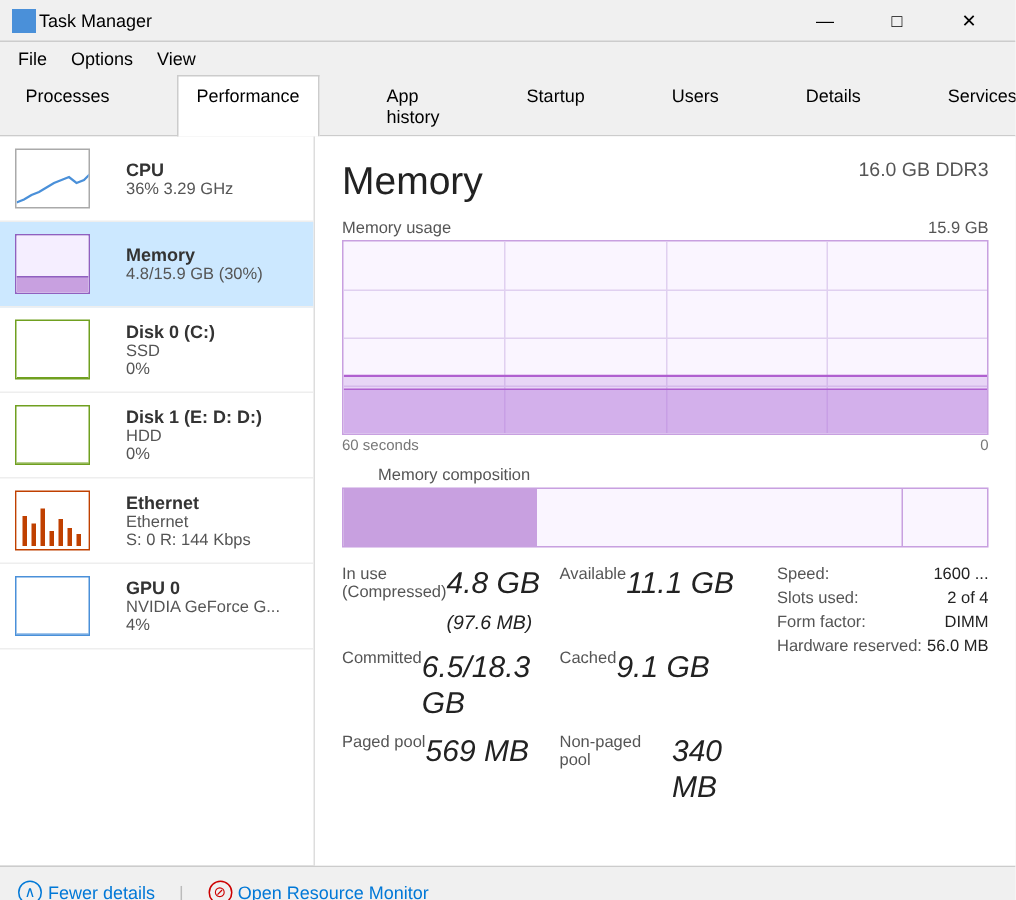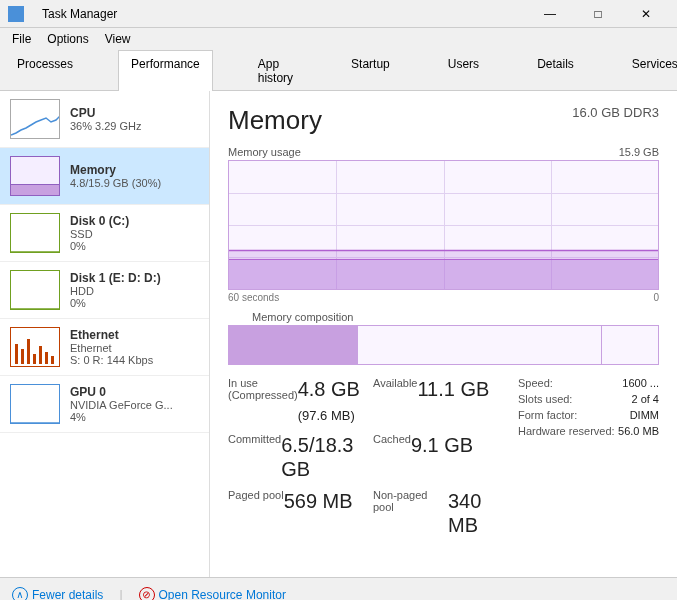--- a/index.html
+++ b/index.html
@@ -1,39 +1,39 @@
 <!DOCTYPE html>
 <html><head>
   <meta charset="utf-8">
   <style>
     * { box-sizing: border-box; margin: 0; padding: 0; }
     body { font-family: 'Segoe UI', Arial, sans-serif; font-size: 12px; background: #f0f0f0; width: 677px; height: 600px; overflow: hidden; }
 
     
     .title-bar { background: #f0f0f0; display: flex; align-items: center; justify-content: space-between; padding: 4px 8px; height: 28px; border-bottom: 1px solid #ccc; }
-    .title-bar-left { display: flex; align-items: center; gap: 18px; font-size: 12px; }
+    .title-bar-left { display: flex; align-items: center; gap: 2px; font-size: 12px; }
     .title-bar-icon { width: 16px; height: 16px; background: #4a90d9; display: flex; align-items: center; justify-content: center; }
     .title-bar-controls { display: flex; gap: 2px; }
     .title-btn { width: 46px; height: 28px; border: none; background: transparent; cursor: pointer; font-size: 12px; display: flex; align-items: center; justify-content: center; }
 
     
     .menu-bar { display: flex; padding: 2px 4px; height: 22px; align-items: flex-start; background: #f0f0f0; }
     .menu-item { padding: 2px 8px; cursor: pointer; font-size: 12px; }
 
     
     .tab-bar { display: flex; background: #f0f0f0; border-bottom: 1px solid #ccc; padding: 0 4px; gap: 32px; }
     .tab { padding: 6px 12px; cursor: pointer; font-size: 12px; border: 1px solid transparent; border-bottom: none; margin-bottom: -1px; }
     .tab.active { background: white; border-color: #ccc; border-bottom-color: white; }
 
     
     .main { display: flex; height: calc(600px - 28px - 22px - 30px - 34px); background: white; }
 
     
     .sidebar { width: 210px; min-width: 210px; border-right: 1px solid #ddd; overflow-y: auto; }
-    .sidebar-item { display: flex; align-items: center; padding: 8px 10px; cursor: pointer; border-bottom: 1px solid #eee; gap: 10px; }
+    .sidebar-item { display: flex; align-items: center; padding: 8px 10px; cursor: pointer; border-bottom: 1px solid #eee; gap: 24px; }
     .sidebar-item.selected { background: #cce8ff; }
     .sidebar-thumb { width: 50px; height: 40px; border: 1px solid #aaa; background: white; flex-shrink: 0; overflow: hidden; position: relative; }
     .sidebar-info { display: flex; flex-direction: column; }
     .sidebar-name { font-size: 12px; font-weight: 600; color: #333; }
     .sidebar-sub { font-size: 11px; color: #555; }
 
     
     .right-panel { flex: 1; padding: 14px 18px 8px 18px; overflow-y: auto; background: white; }
     .panel-header { display: flex; justify-content: space-between; align-items: flex-start; margin-bottom: 10px; }
     .panel-title { font-size: 26px; font-weight: 300; color: #222; }
@@ -48,21 +48,21 @@
     .hgrid { position: absolute; left: 0; right: 0; border-top: 1px solid #e0d0f0; }
 
     
     .comp-label { font-size: 11px; color: #555; margin-bottom: 2px; padding-left: 24px; }
     .comp-bar { border: 1px solid #c8a0e0; height: 40px; display: flex; margin-bottom: 12px; background: #faf5ff; }
     .comp-seg-inuse { background: #c8a0e0; width: 30%; }
     .comp-seg-cached { background: transparent; width: 57%; border-right: 1px solid #c8a0e0; }
     .comp-seg-free { background: transparent; width: 13%; }
     .stat-block { display: flex; flex-direction: row; }
     .stat-label { font-size: 11px; color: #555; }
-    .stat-value { font-size: 20px; font-weight: 300; color: #222; line-height: 1.2; }
+    .stat-value { font-size: 20px; font-weight: 300; color: #222; line-height: 1.2; font-style: italic; }
     .stat-row-label { color: #555; }
     .stat-row-value { color: #222; font-weight: 500; }
 
     
     .bottom-bar { height: 34px; display: flex; align-items: center; padding: 0 12px; border-top: 1px solid #ccc; background: #f0f0f0; gap: 16px; }
     .bottom-link { color: #0078d7; cursor: pointer; font-size: 12px; display: flex; align-items: center; gap: 4px; }
     .divider { color: #bbb; }
 
     
     .svg-chart { width: 100%; height: 100%; position: absolute; top: 0; left: 0; }

